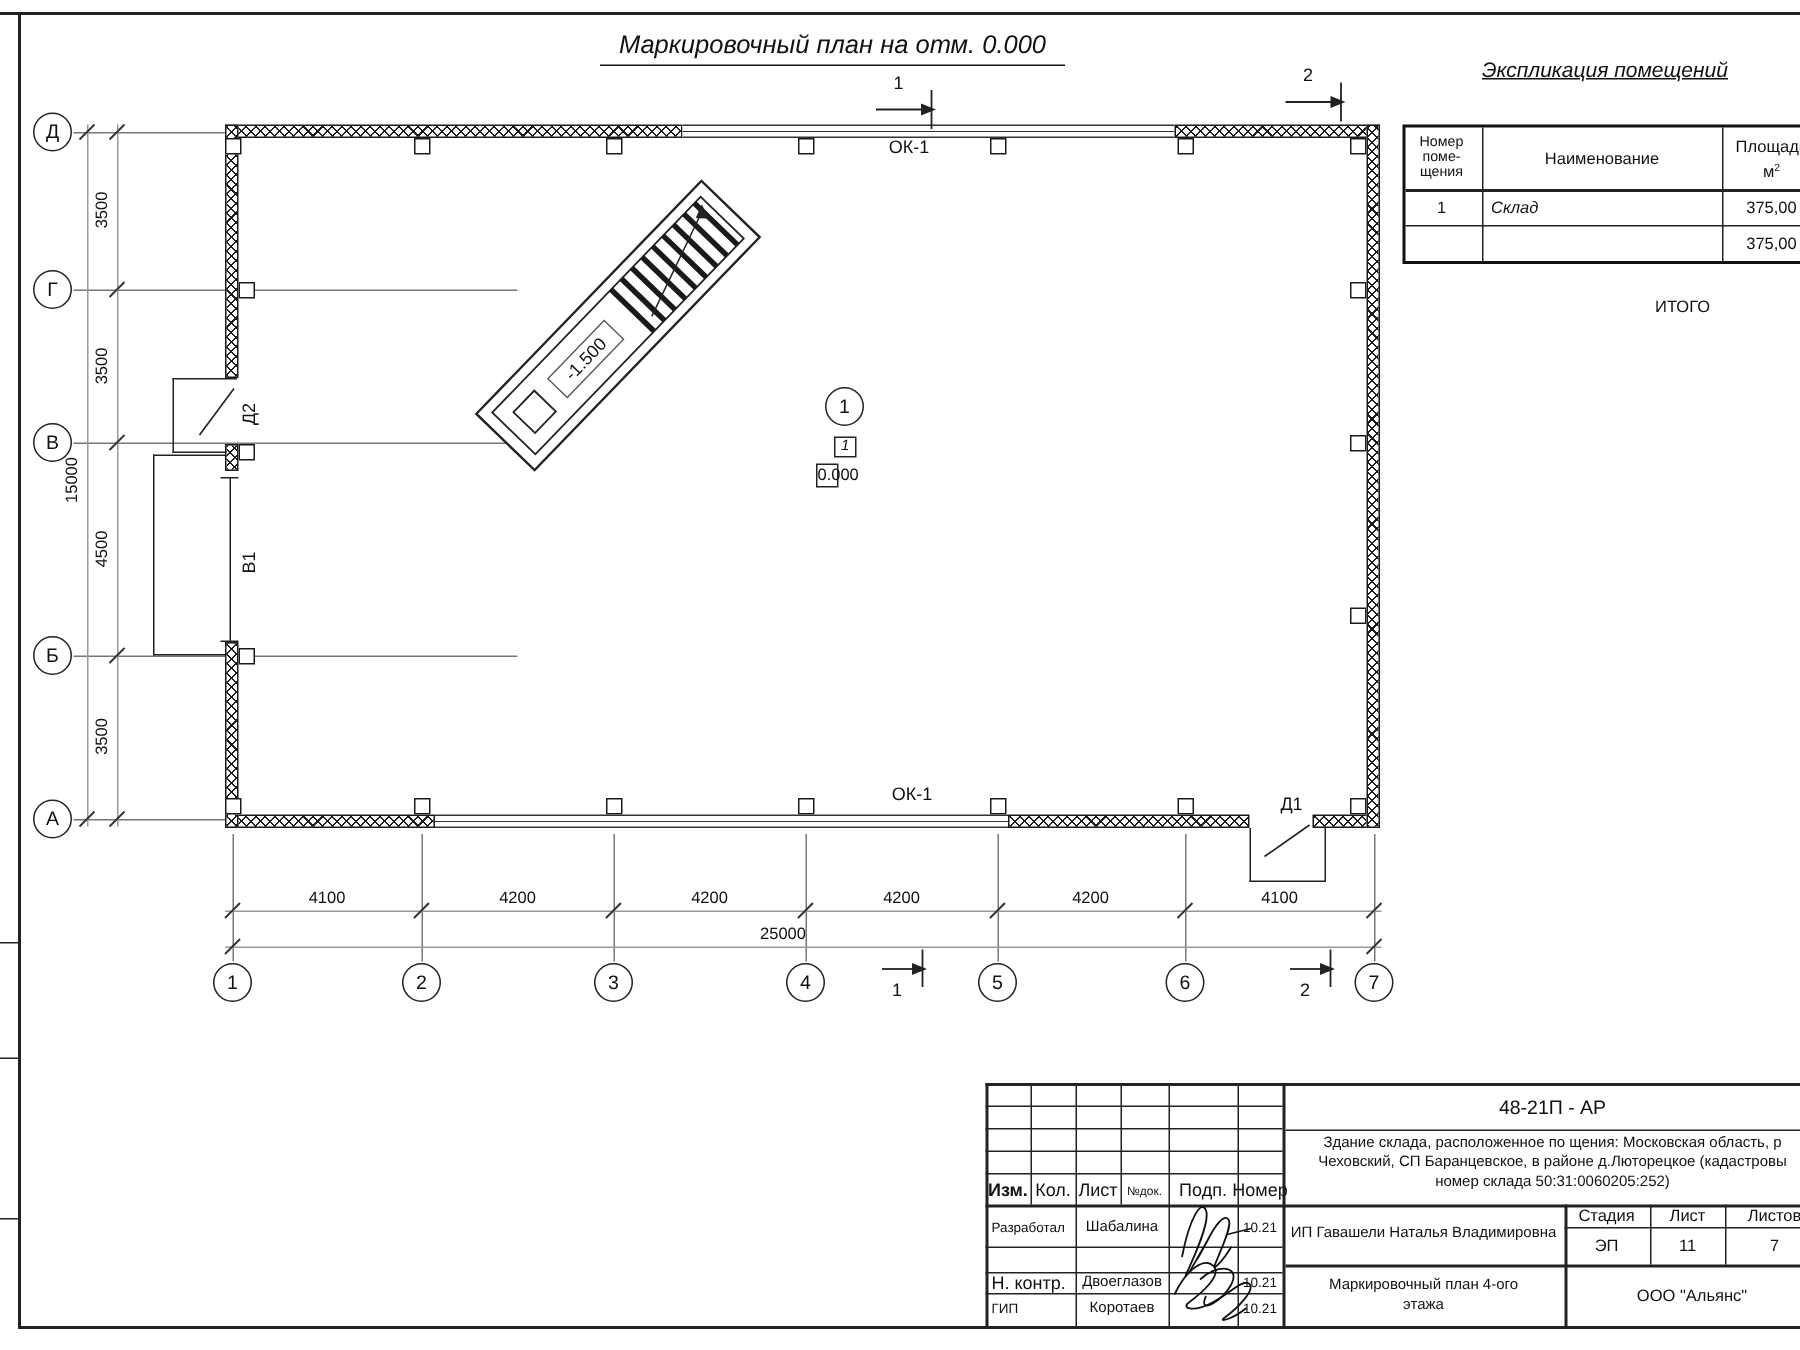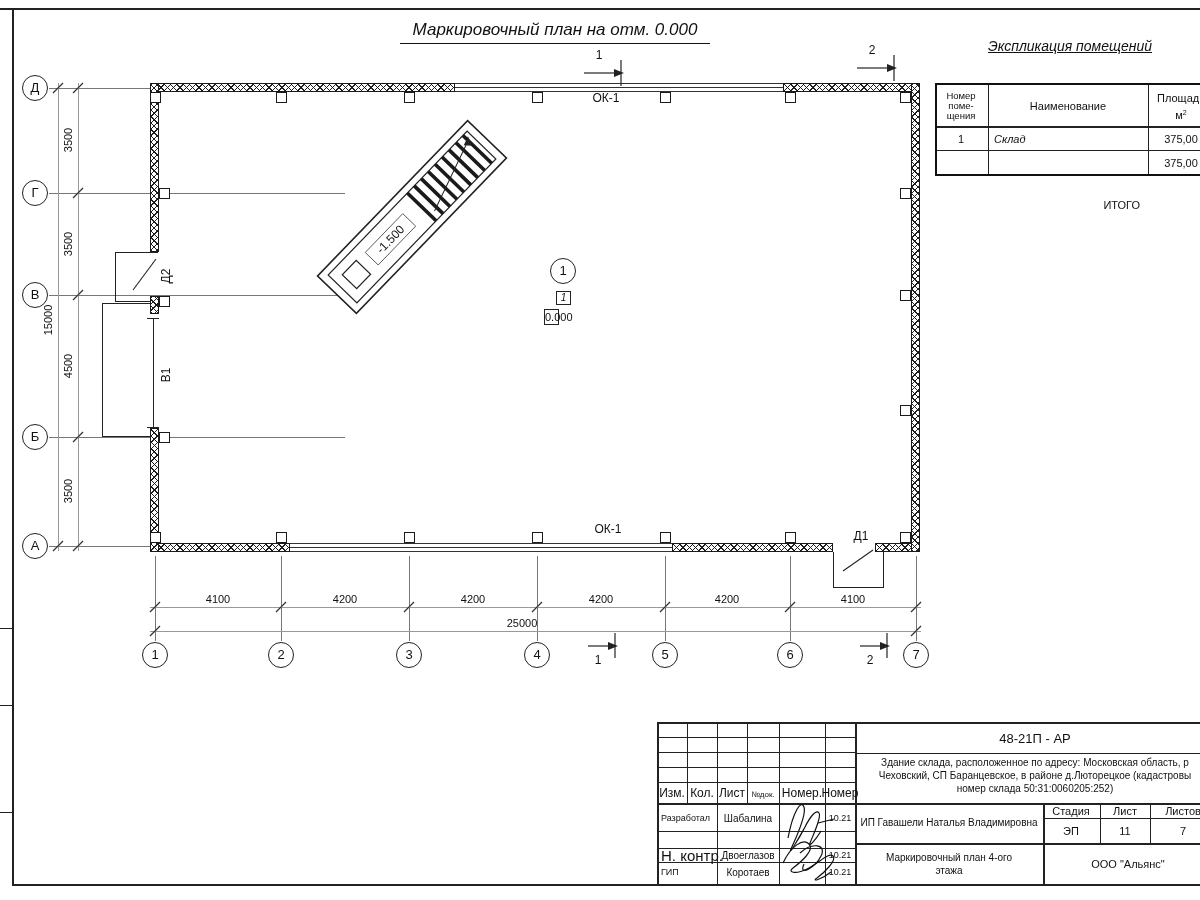--- a/index.html
+++ b/index.html
@@ -295,39 +295,39 @@
   <div class="hline" style="left:657px;top:831px;width:198px;"></div>
   <div class="hline" style="left:657px;top:848px;width:198px;"></div>
   <div class="hline" style="left:657px;top:862px;width:198px;"></div>
   <div class="hline" style="left:857px;top:753px;width:358px;"></div>
   <div class="vline" style="left:1043px;top:803px;height:81px;width:2px;"></div>
   <div class="vline" style="left:1100px;top:803px;height:40px;"></div>
   <div class="vline" style="left:1150px;top:803px;height:40px;"></div>
   <div class="hline" style="left:1043px;top:818px;width:172px;"></div>
   <div class="hline" style="left:857px;top:843px;width:358px;height:2px;"></div>
 
-  <div class="tbtxt" style="left:672px;top:793px;font-size:12px;">Изм.</div>
+  <div class="tbtxt" style="left:672px;top:793px;font-size:12px;font-weight:bold;">Изм.</div>
   <div class="tbtxt" style="left:702px;top:793px;font-size:12px;">Кол.</div>
   <div class="tbtxt" style="left:732px;top:793px;font-size:12px;">Лист</div>
   <div class="tbtxt" style="left:763px;top:794px;font-size:8px;text-align:center;">№док.</div>
-  <div class="tbtxt" style="left:802px;top:793px;font-size:12px;">Номер.</div>
+  <div class="tbtxt" style="left:802px;top:793px;font-size:12px;">Подп.</div>
   <div class="tbtxt" style="left:840px;top:793px;font-size:12px;">Номер</div>
 
   <div class="tbtxt left" style="left:661px;top:818px;font-size:9px;">Разработал</div>
   <div class="tbtxt" style="left:748px;top:818px;font-size:10px;">Шабалина</div>
   <div class="tbtxt" style="left:840px;top:818px;font-size:9px;">10.21</div>
-  <div class="tbtxt left" style="left:661px;top:855px;font-size:15px;text-align:center;">Н. контр.</div>
+  <div class="tbtxt left" style="left:661px;top:855px;font-size:12px;text-align:center;">Н. контр.</div>
   <div class="tbtxt" style="left:748px;top:855px;font-size:10px;">Двоеглазов</div>
   <div class="tbtxt" style="left:840px;top:855px;font-size:9px;">10.21</div>
   <div class="tbtxt left" style="left:661px;top:872px;font-size:9px;">ГИП</div>
   <div class="tbtxt" style="left:748px;top:872px;font-size:10px;">Коротаев</div>
   <div class="tbtxt" style="left:840px;top:872px;font-size:9px;">10.21</div>
 
   <div class="tbtxt" style="left:1035px;top:738px;font-size:13px;">48-21П - АР</div>
-  <div class="tbtxt" style="left:1035px;top:762px;font-size:10px;">Здание склада, расположенное по адресу: Московская область, р</div>
+  <div class="tbtxt" style="left:1035px;top:762px;font-size:10px;">Здание склада, расположенное по щения: Московская область, р</div>
   <div class="tbtxt" style="left:1035px;top:775px;font-size:10px;">Чеховский, СП Баранцевское, в районе д.Люторецкое (кадастровы</div>
   <div class="tbtxt" style="left:1035px;top:788px;font-size:10px;">номер склада 50:31:0060205:252)</div>
   <div class="tbtxt ital" style="left:949px;top:822px;font-size:10px;">ИП Гавашели Наталья Владимировна</div>
   <div class="tbtxt" style="left:1071px;top:811px;font-size:11px;">Стадия</div>
   <div class="tbtxt" style="left:1125px;top:811px;font-size:11px;">Лист</div>
   <div class="tbtxt" style="left:1183px;top:811px;font-size:11px;">Листов</div>
   <div class="tbtxt" style="left:1071px;top:831px;font-size:11px;">ЭП</div>
   <div class="tbtxt" style="left:1125px;top:831px;font-size:11px;">11</div>
   <div class="tbtxt" style="left:1183px;top:831px;font-size:11px;">7</div>
   <div class="tbtxt" style="left:949px;top:857px;font-size:10px;">Маркировочный план 4-ого</div>

